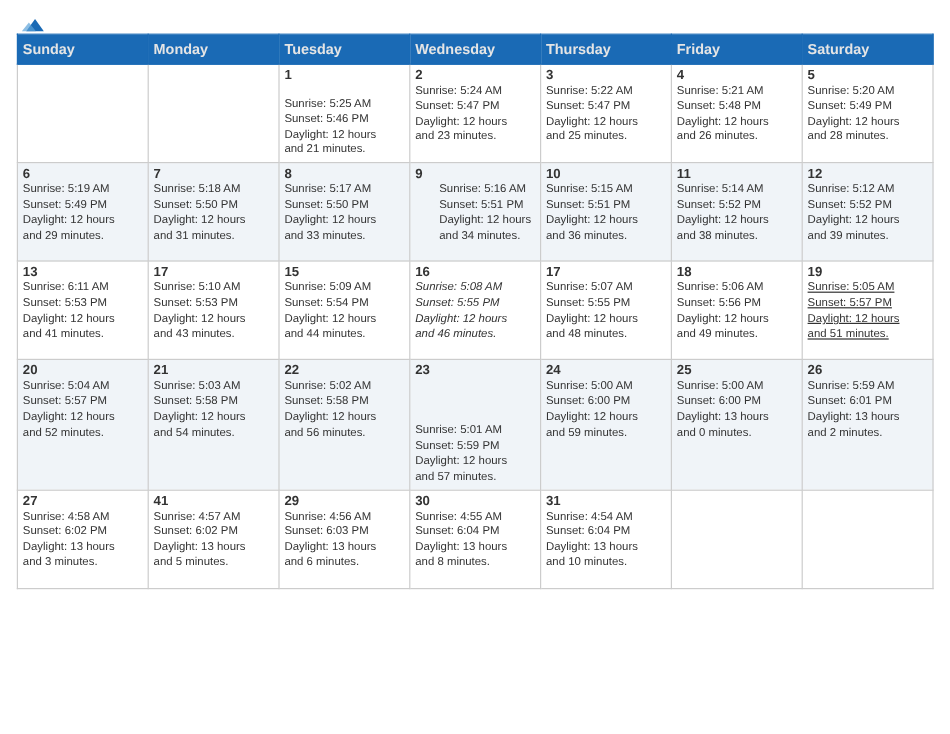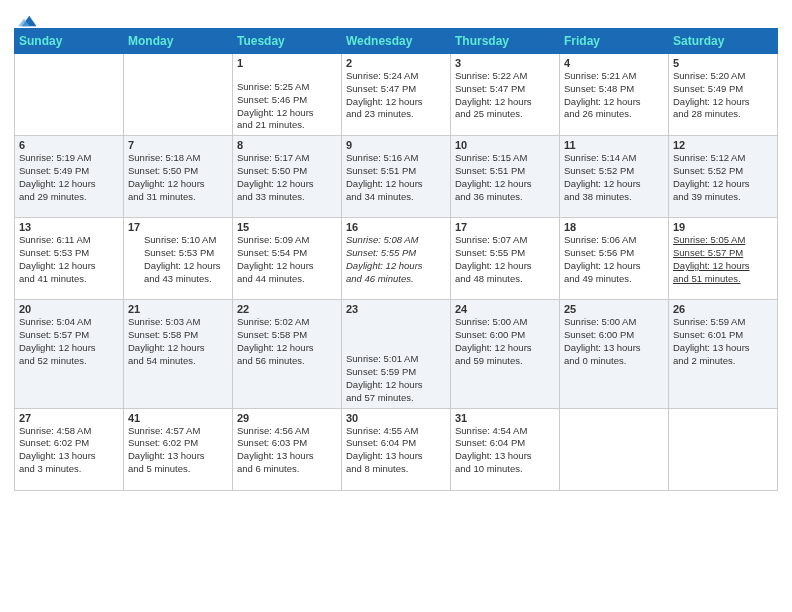--- a/index.html
+++ b/index.html
@@ -54,21 +54,21 @@
       font-weight: normal;
       color: #444;
     }
     table {
       width: 100%;
       border-collapse: collapse;
       table-layout: fixed;
     }
     thead th {
       background-color: #1a6ab5;
-      color: #5eead4;
+      color: #e5e5e5;
       font-size: 12px;
       font-weight: bold;
       padding: 5px 4px;
       text-align: left;
       border: 1px solid #1a6ab5;
     }
     tbody td {
       border: 1px solid #ccc;
       vertical-align: top;
       padding: 3px 4px;
@@ -184,21 +184,21 @@
           </td>
           <td>
             <span class="day-num">8</span>
             <div class="cell-content" style="white-space: pre-line;">Sunrise: 5:17 AM
 Sunset: 5:50 PM
 Daylight: 12 hours
 and 33 minutes.</div>
           </td>
           <td>
             <span class="day-num">9</span>
-            <div class="cell-content" style="white-space: pre-line;">Sunrise: 5:16 AM
+            <div class="cell-content" style="white-space: pre-line; margin-left: 20px;">Sunrise: 5:16 AM
 Sunset: 5:51 PM
 Daylight: 12 hours
 and 34 minutes.</div>
           </td>
           <td>
             <span class="day-num">10</span>
             <div class="cell-content" style="white-space: pre-line;">Sunrise: 5:15 AM
 Sunset: 5:51 PM
 Daylight: 12 hours
 and 36 minutes.</div>
@@ -221,21 +221,21 @@
         <tr>
           <td>
             <span class="day-num">13</span>
             <div class="cell-content" style="white-space: pre-line;">Sunrise: 6:11 AM
 Sunset: 5:53 PM
 Daylight: 12 hours
 and 41 minutes.</div>
           </td>
           <td>
             <span class="day-num">17</span>
-            <div class="cell-content" style="white-space: pre-line; margin-left: 16px;">Sunrise: 5:10 AM
+            <div class="cell-content" style="white-space: pre-line;">Sunrise: 5:10 AM
 Sunset: 5:53 PM
 Daylight: 12 hours
 and 43 minutes.</div>
           </td>
           <td>
             <span class="day-num">15</span>
             <div class="cell-content" style="white-space: pre-line;">Sunrise: 5:09 AM
 Sunset: 5:54 PM
 Daylight: 12 hours
 and 44 minutes.</div>

